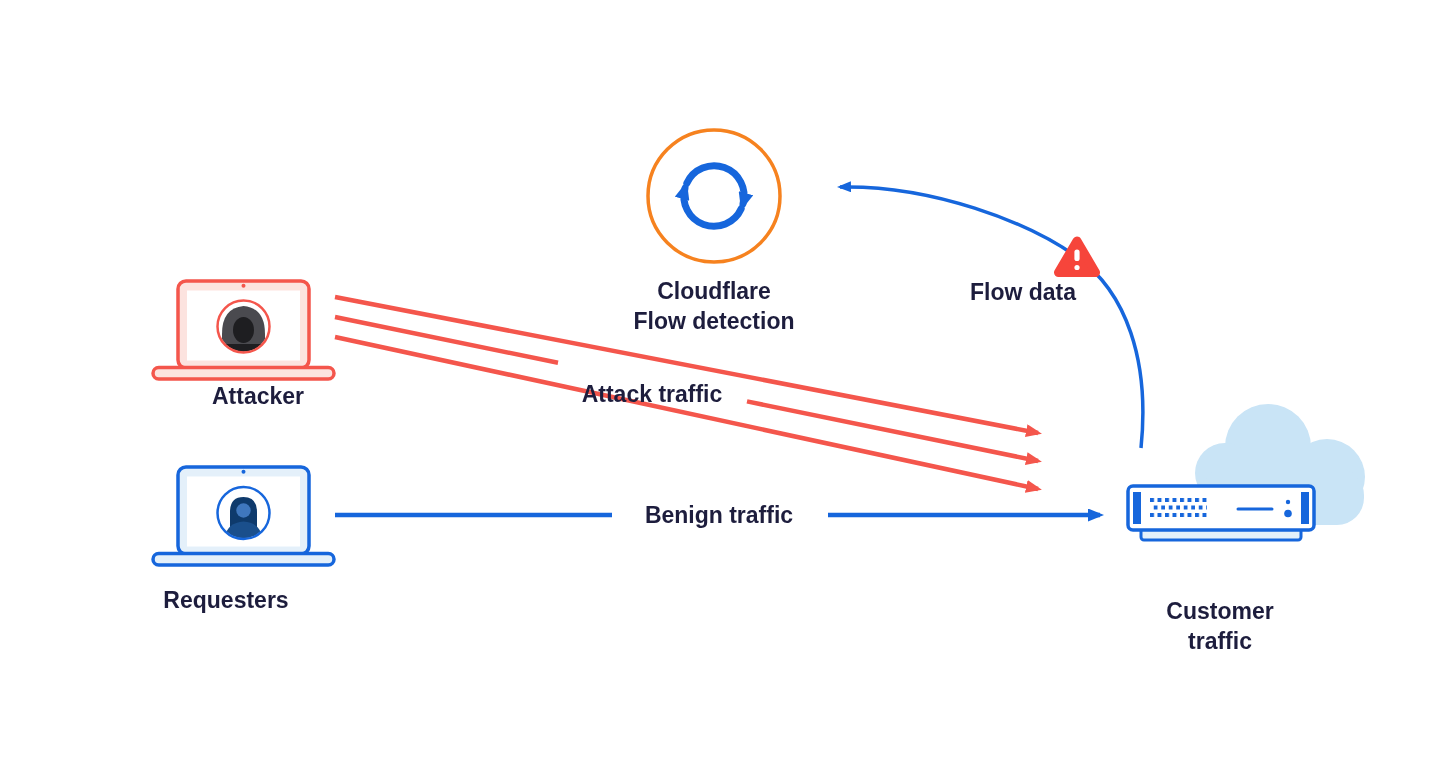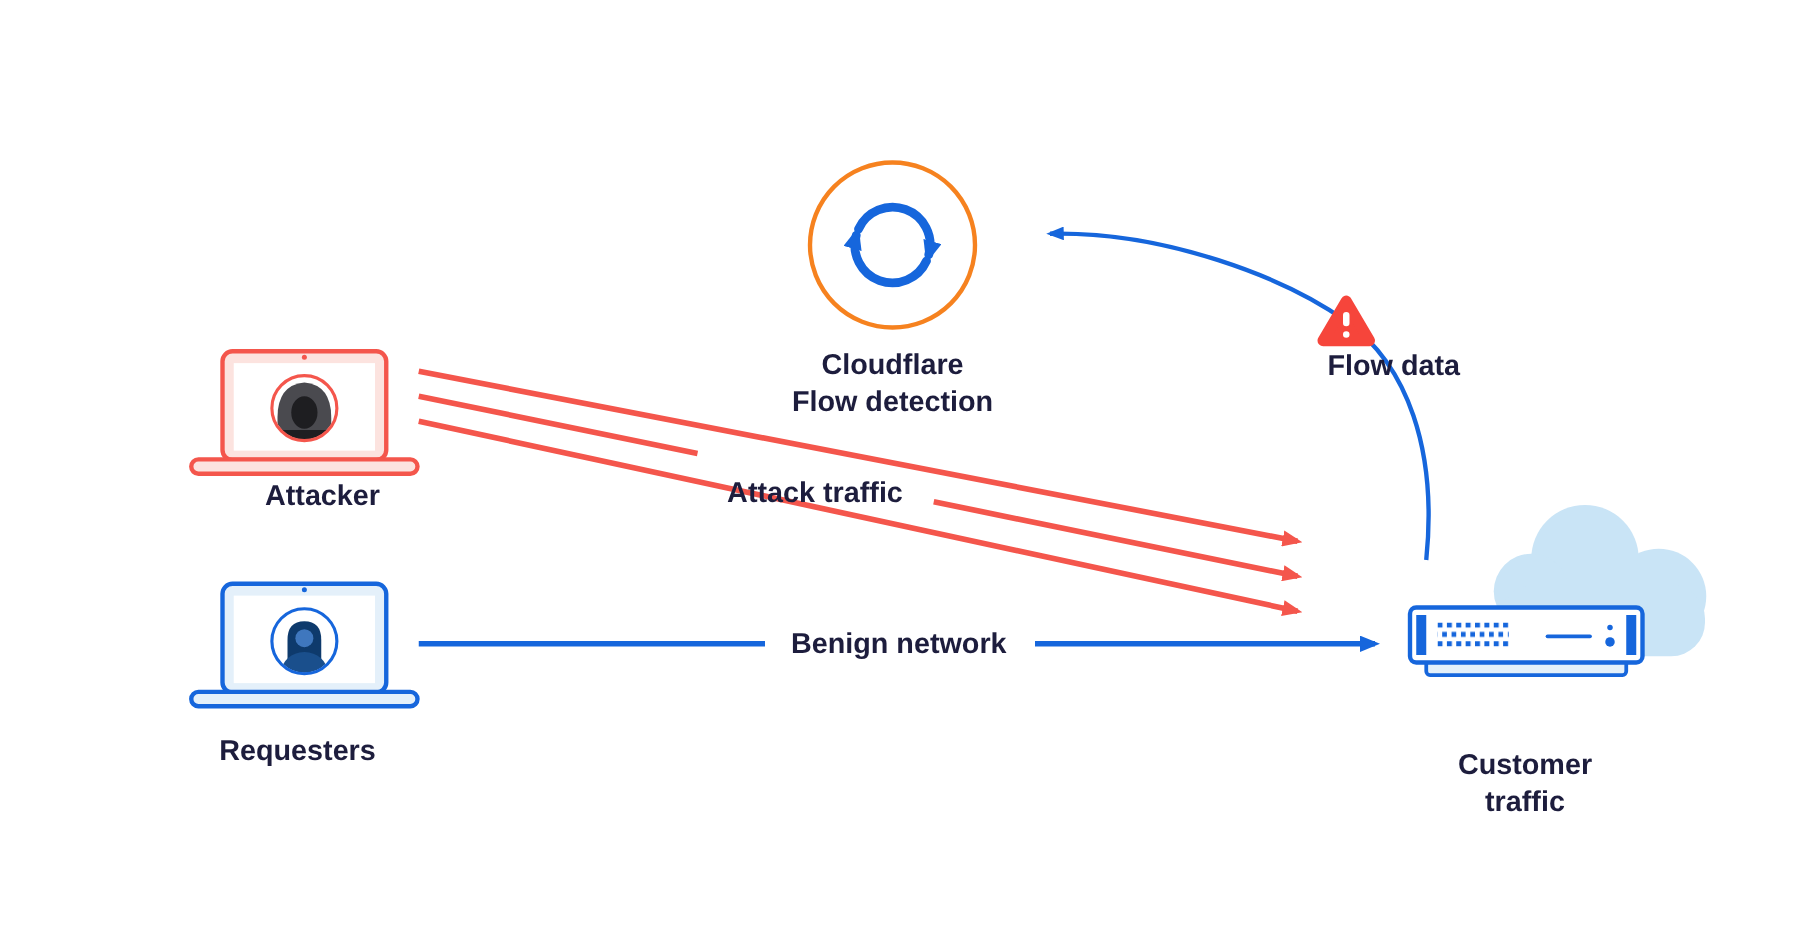--- a/index.html
+++ b/index.html
@@ -151,26 +151,26 @@
     </g>
   </svg>
 
   <div class="label" style="left:714px;top:276px">
     <div>Cloudflare</div>
     <div>Flow detection</div>
   </div>
 
   <div class="label" style="left:258px;top:381px">Attacker</div>
 
-  <div class="label" style="left:238px;top:585px">Requesters</div>
+  <div class="label" style="left:226px;top:585px">Requesters</div>
 
   <div class="label" style="left:1220px;top:596px">
     <div>Customer</div>
     <div>traffic</div>
   </div>
 
-  <div class="label" style="left:1115px;top:277px">Flow data</div>
+  <div class="label" style="left:1023px;top:277px">Flow data</div>
 
   <div class="label edge-label" style="left:652px;top:394px">Attack traffic</div>
 
-  <div class="label edge-label" style="left:719px;top:515px">Benign network</div>
+  <div class="label edge-label" style="left:719px;top:515px">Benign traffic</div>
 
 </div>
 
 </body></html>

